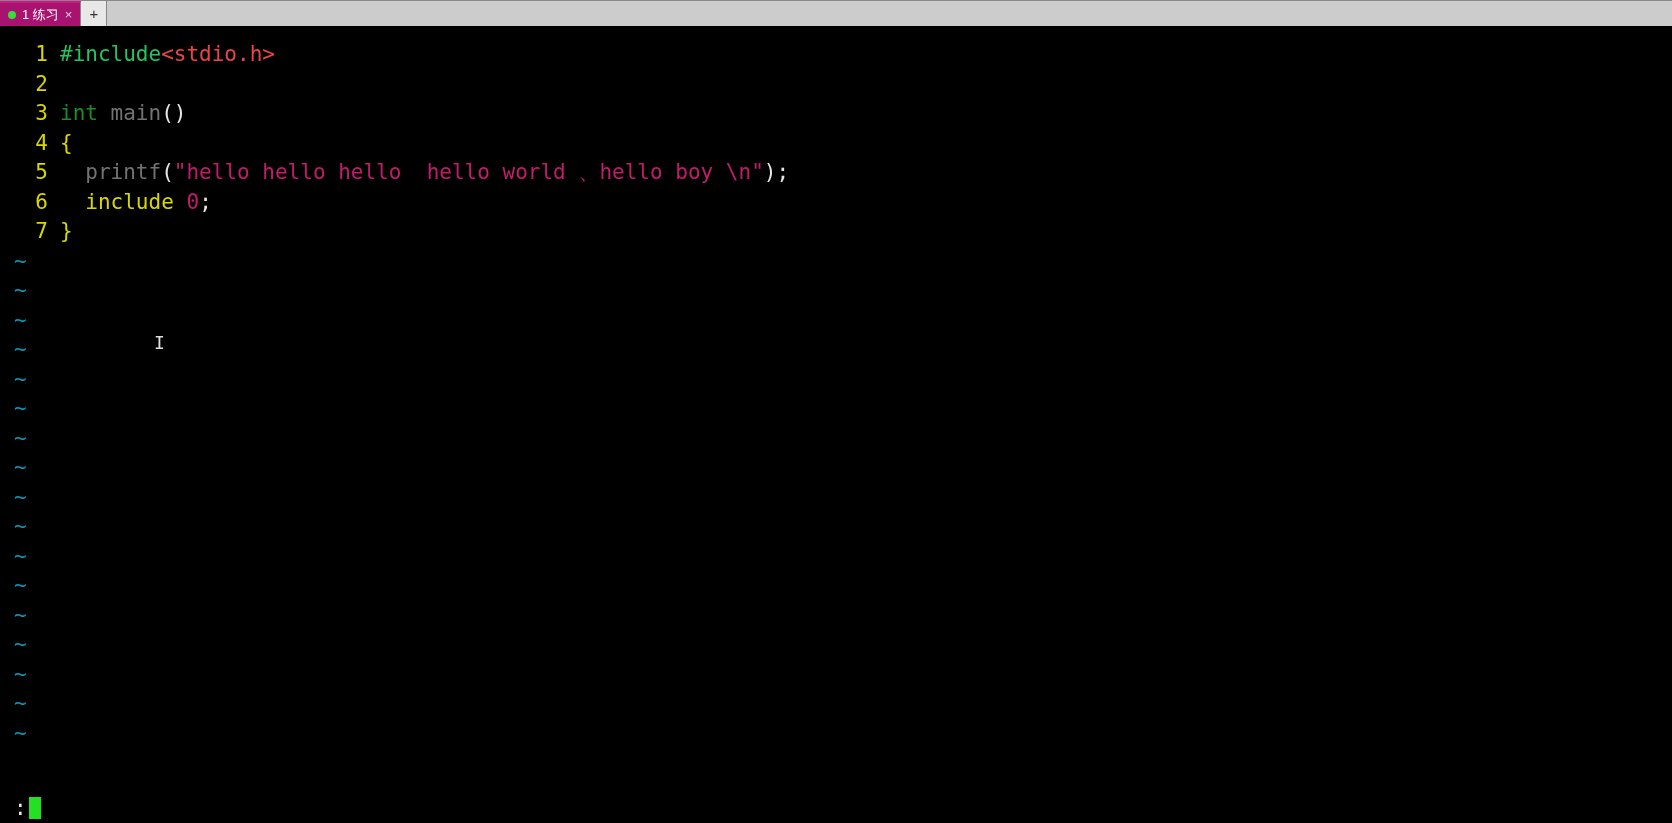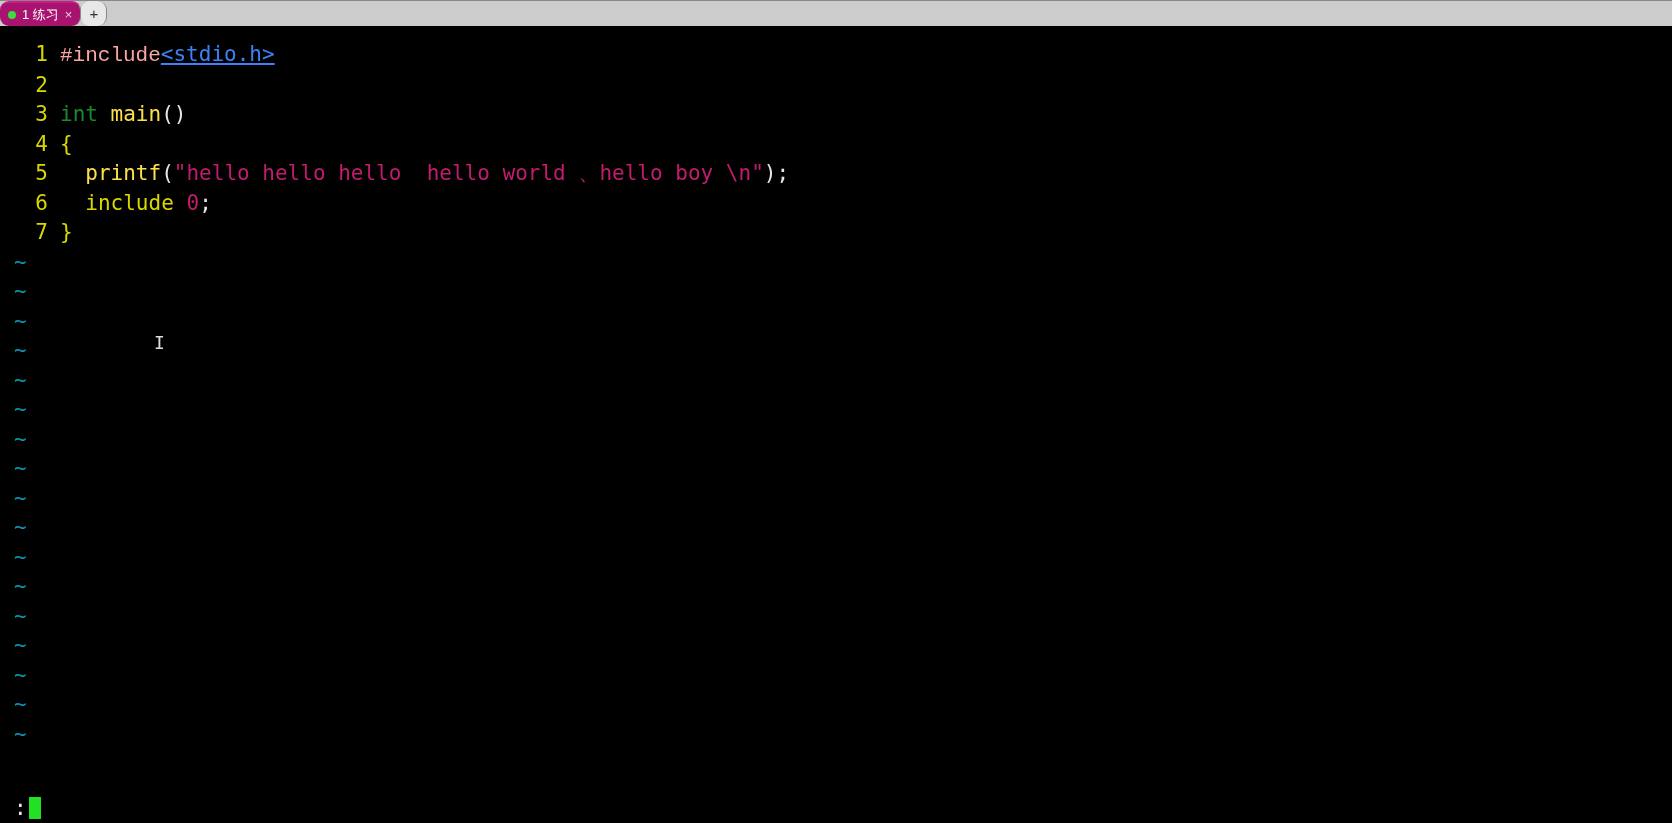--- a/index.html
+++ b/index.html
@@ -24,21 +24,20 @@
     align-items: stretch;
     font-family: sans-serif;
     font-size: 13px;
   }
   .tab {
     display: flex;
     align-items: center;
     padding: 0 8px;
     gap: 6px;
     border-right: 1px solid #888;
-    border-radius: 9px;
   }
   .tab.active {
     background: #a8136f;
     color: #fff;
     border-top: 2px solid #d1188a;
   }
   .tab .dot {
     width: 8px; height: 8px; border-radius: 50%;
     background: #3bdc3b;
   }
@@ -70,24 +69,24 @@
   }
   .gutter {
     width: 60px;
     text-align: right;
     padding-right: 12px;
     color: #d8d800;
     user-select: none;
   }
   .tilde .gutter { color: #0898b8; text-align: left; padding-left: 14px; }
   .code { }
-  .c-preproc  { color: #fca5a5; font-family: Liberation Mono, monospace; }
-  .c-header   { color: #3b82f6; text-decoration: underline; }
+  .c-preproc  { color: #22c55e; }
+  .c-header   { color: #ef4444; }
   .c-type     { color: #1a8b2a; text-align: right; }
-  .c-ident    { color: #fde047; }
+  .c-ident    { color: #737373; }
   .c-punct    { color: #e6e6e6; }
   .c-brace    { color: #d8d800; }
   .c-string   { color: #c31c6d; }
   .c-comma    { color: #c31c6d; }
   .c-keyword  { color: #d8d800; }
   .c-number   { color: #c31c6d; }
   .cursor-text {
     position: absolute;
     left: 154px;
     top: 302px;

